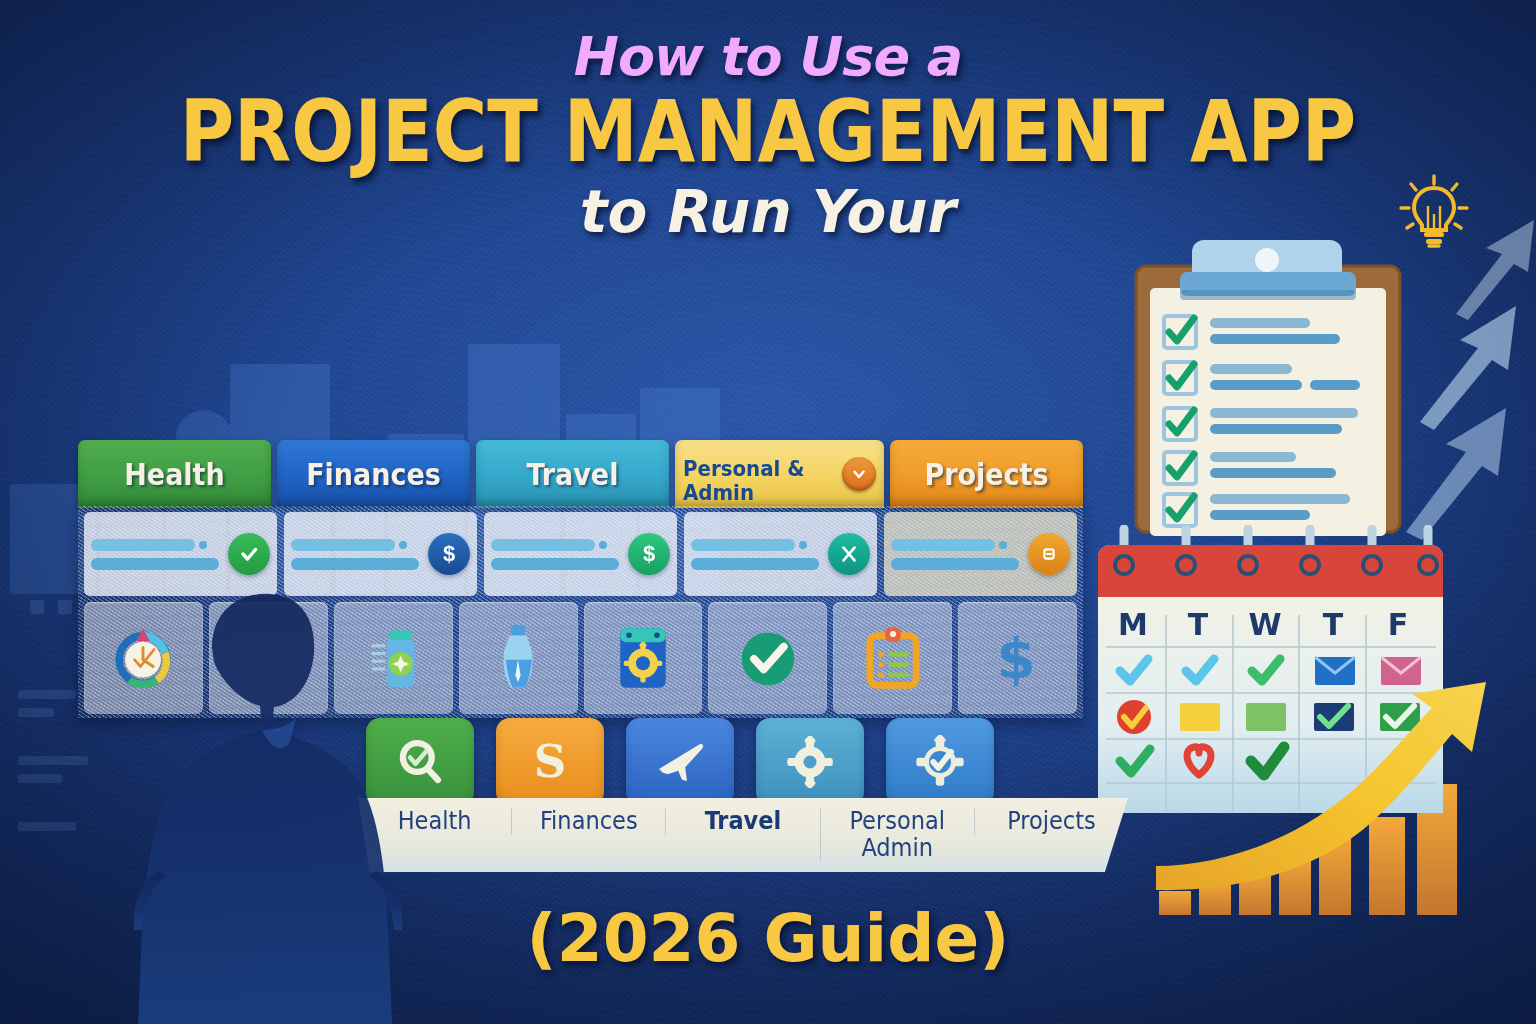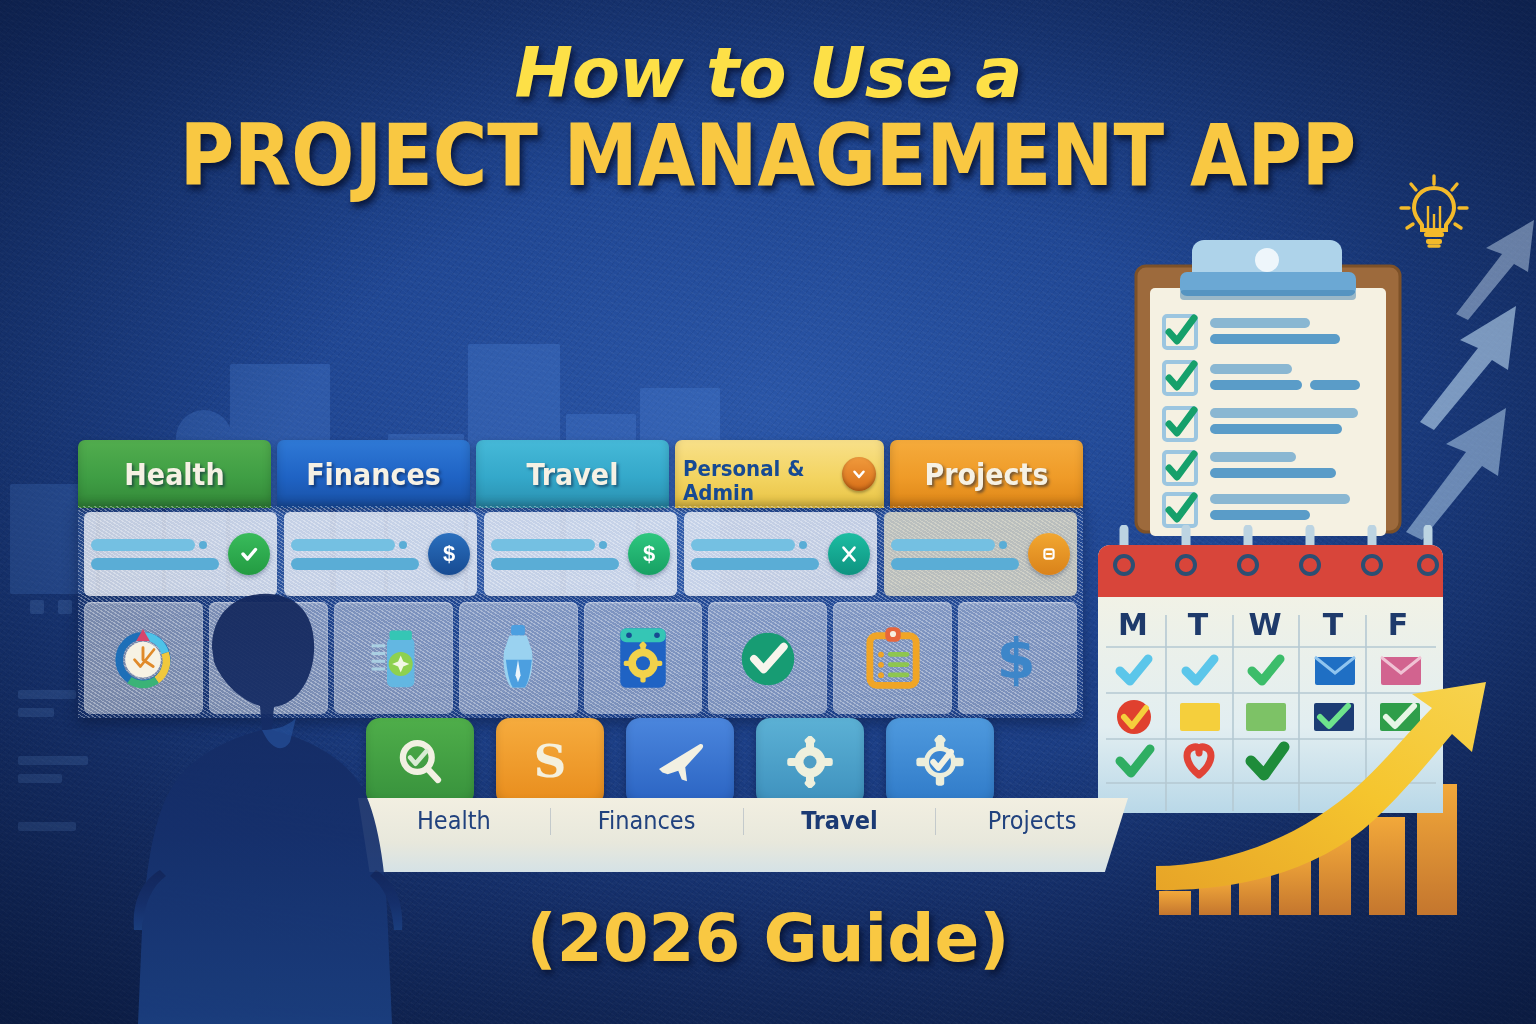--- a/index.html
+++ b/index.html
@@ -37,24 +37,23 @@
   .datablk{ position:absolute; background:rgba(120,170,235,.22); border-radius:2px; }
 
   
   #title-block{
     position:absolute; left:0; right:0; top:30px;
     text-align:center; z-index:9;
   }
   .t-line1{
     font-family:"DejaVu Sans", sans-serif;
     font-style:italic; font-weight:bold;
-    font-size:70px; color:#fde047;
+    font-size:54px; color:#f0abfc;
     letter-spacing:-1px; line-height:1.0;
     text-shadow: 3px 4px 6px rgba(5,15,45,.75);
-    margin-top: 8px;
   }
   .t-line2{
     font-family:"DejaVu Sans Condensed","Liberation Sans Narrow","Liberation Sans",sans-serif;
     font-weight:bold; font-size:86px; color:#f9c842;
     letter-spacing:0px; line-height:1.05; margin-top:2px;
     transform: scaleX(.96);
     text-shadow: 3px 5px 7px rgba(5,15,45,.8);
   }
   .t-line3{
     font-family:"DejaVu Sans", sans-serif;
@@ -197,20 +196,21 @@
 <svg class="bluearrow" style="left:1396px; top:390px; width:122px; height:150px;" viewBox="0 0 122 150">
   <path d="M10 142 L70 62 L50 54 L110 18 L102 86 L86 76 L26 150 Z" fill="#b9d6ef" opacity=".52"></path>
 </svg>
 <svg class="bluearrow" style="left:1448px; top:210px; width:92px; height:110px;" viewBox="0 0 92 110">
   <path d="M8 104 L54 44 L38 38 L86 10 L80 62 L66 54 L20 110 Z" fill="#cfe3f5" opacity=".45"></path>
 </svg>
 
 <div id="title-block">
   <div class="t-line1">How to Use a</div>
   <div class="t-line2">PROJECT MANAGEMENT APP</div>
+  <div class="t-line3">to Run Your</div>
 </div>
 <div id="subtitle">(2026 Guide)</div>
 
 <div id="board">
 
   <div id="tabstrip">
 
     <div class="tab" style="background:linear-gradient(180deg,#52ad4e 0%,#3f9e44 55%,#338838 100%);">
       <span>Health</span>
     </div>
@@ -458,20 +458,24 @@
     <div class="navlabel">
       <span>Health</span>
     </div>
     <div class="navlabel">
       <span>Finances</span>
     </div>
     <div class="navlabel active">
       <span>Travel</span>
     </div>
     <div class="navlabel">
+      <span>Personal</span><br>
+      <span>Admin</span>
+    </div>
+    <div class="navlabel">
       <span>Projects</span>
     </div>
   </div>
 </div>
 
 <svg id="person" viewBox="0 0 300 454">
   <defs>
     <linearGradient id="silg" x1="0" y1="0" x2="0" y2="1">
       <stop offset="0%" stop-color="#13275c"></stop>
       <stop offset="55%" stop-color="#16306c"></stop>

